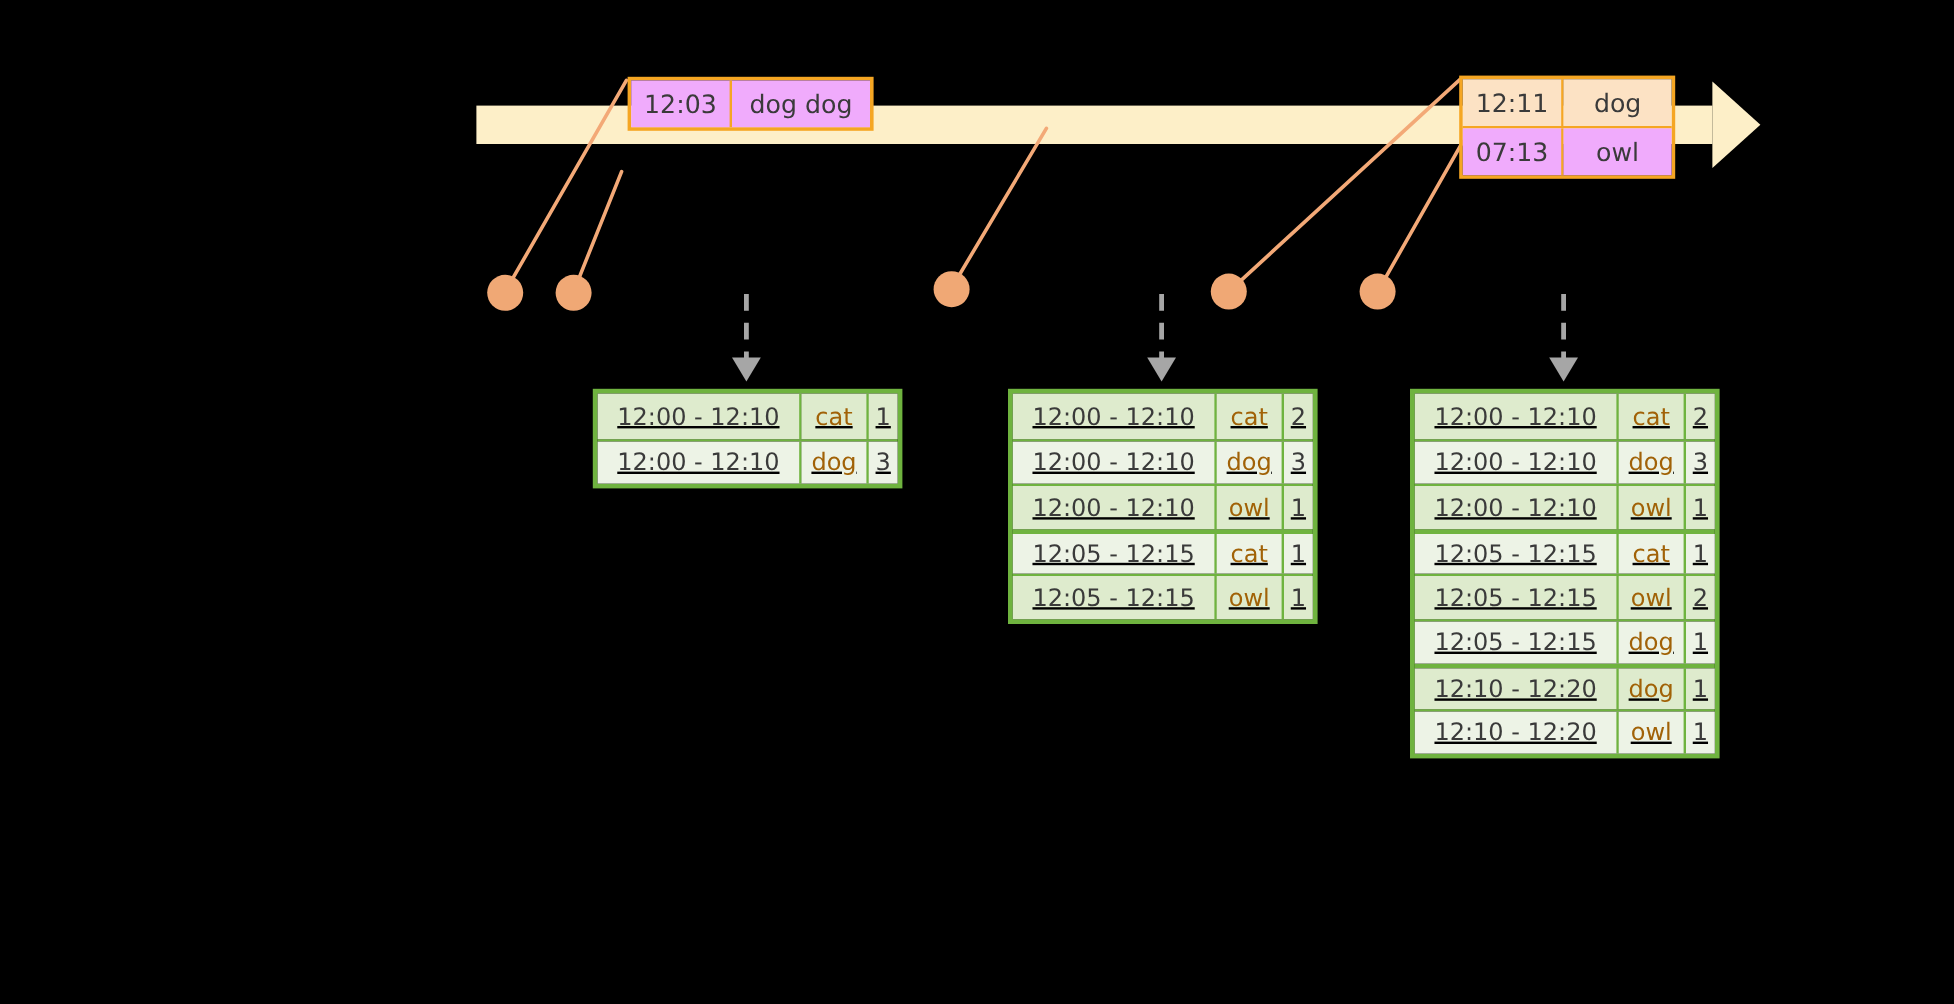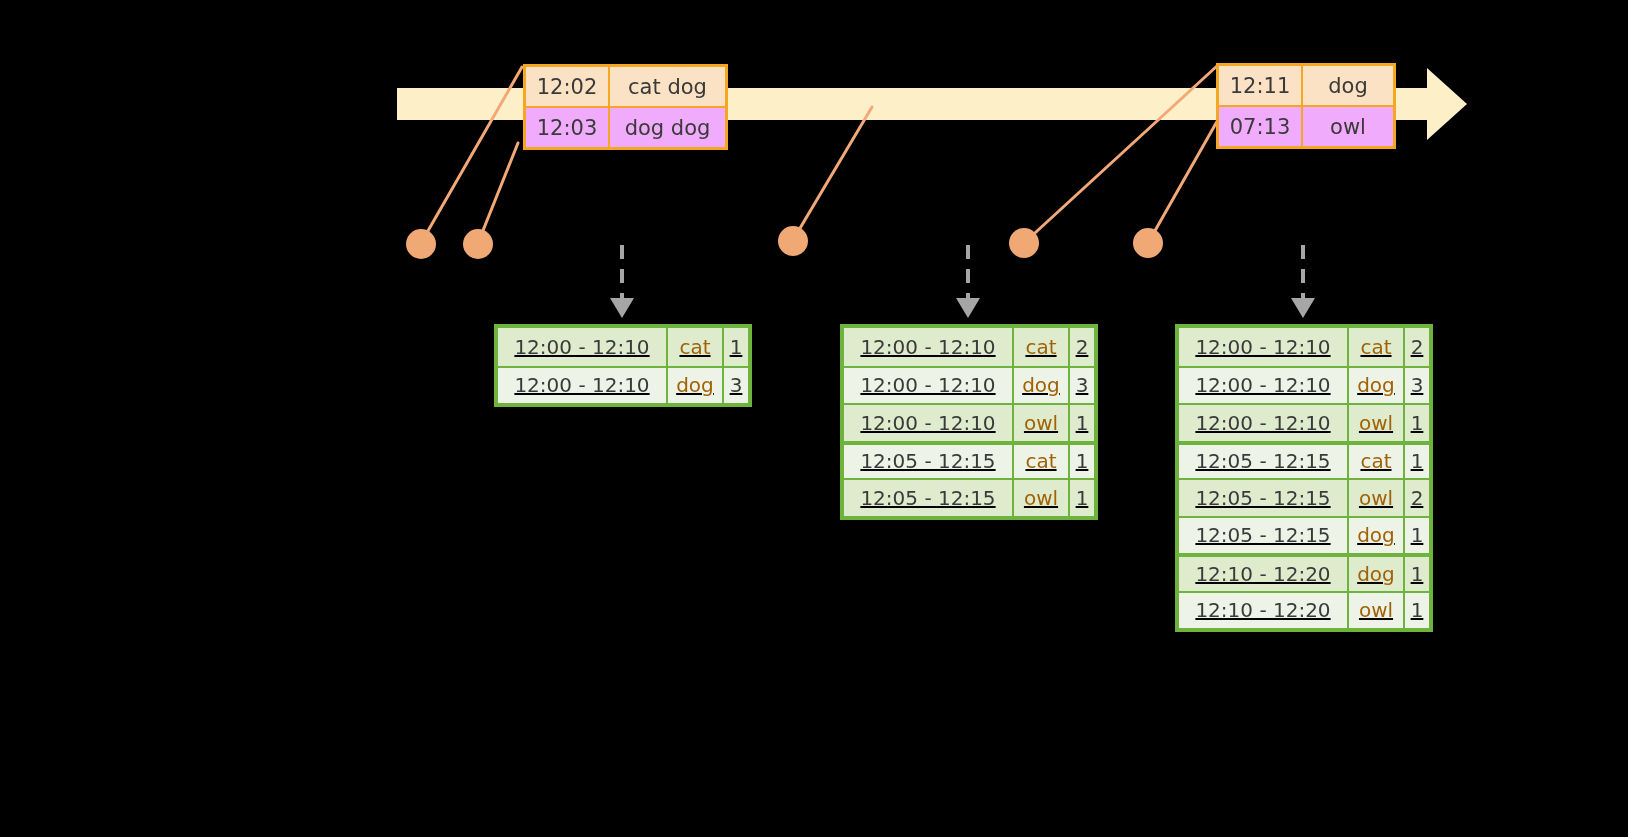--- a/index.html
+++ b/index.html
@@ -150,24 +150,20 @@
         <polygon points="956,298 980,298 968,318" fill="#A6A6A6" stroke="none"></polygon>
       </g>
       <g>
         <line x1="1303" y1="245" x2="1303" y2="300" stroke-dasharray="14 10"></line>
         <polygon points="1291,298 1315,298 1303,318" fill="#A6A6A6" stroke="none"></polygon>
       </g>
     </g>
   </svg>
 
   <div class="event-box" style="left:523px; top:64px; width:205px;">
-    <div class="event-row shade-dark">
-      <div class="cell-time">12:02</div>
-      <div class="cell-words">cat dog</div>
-    </div>
     <div class="event-row shade-light">
       <div class="cell-time">12:03</div>
       <div class="cell-words">dog dog</div>
     </div>
   </div>
 
 
   <div class="event-box" style="left:1216px; top:63px; width:180px;">
     <div class="event-row shade-dark">
       <div class="cell-time">12:11</div>

